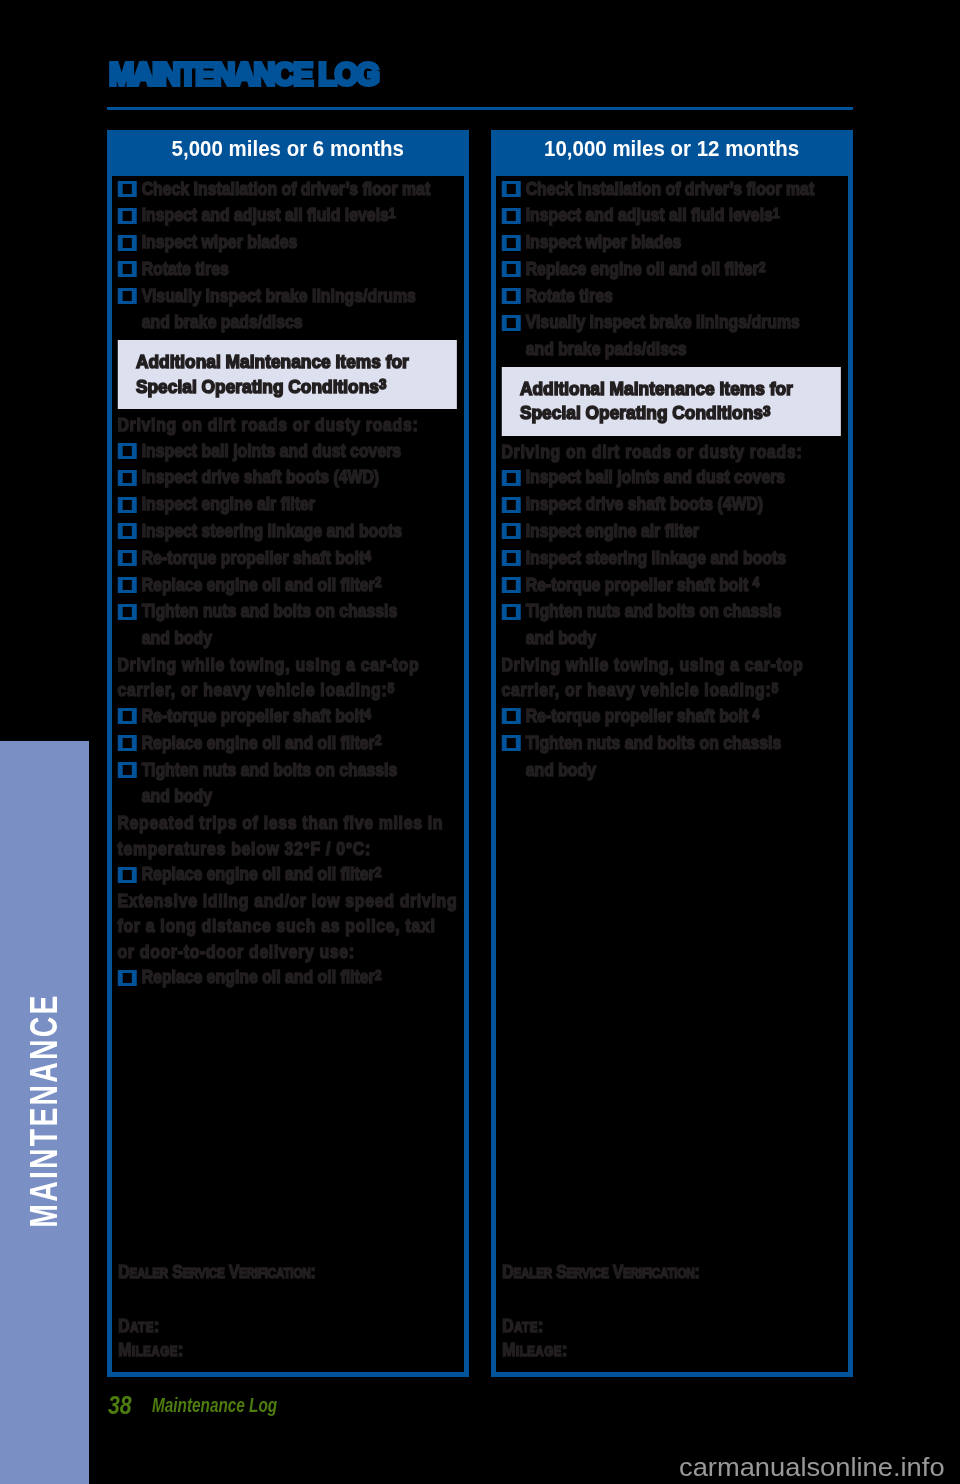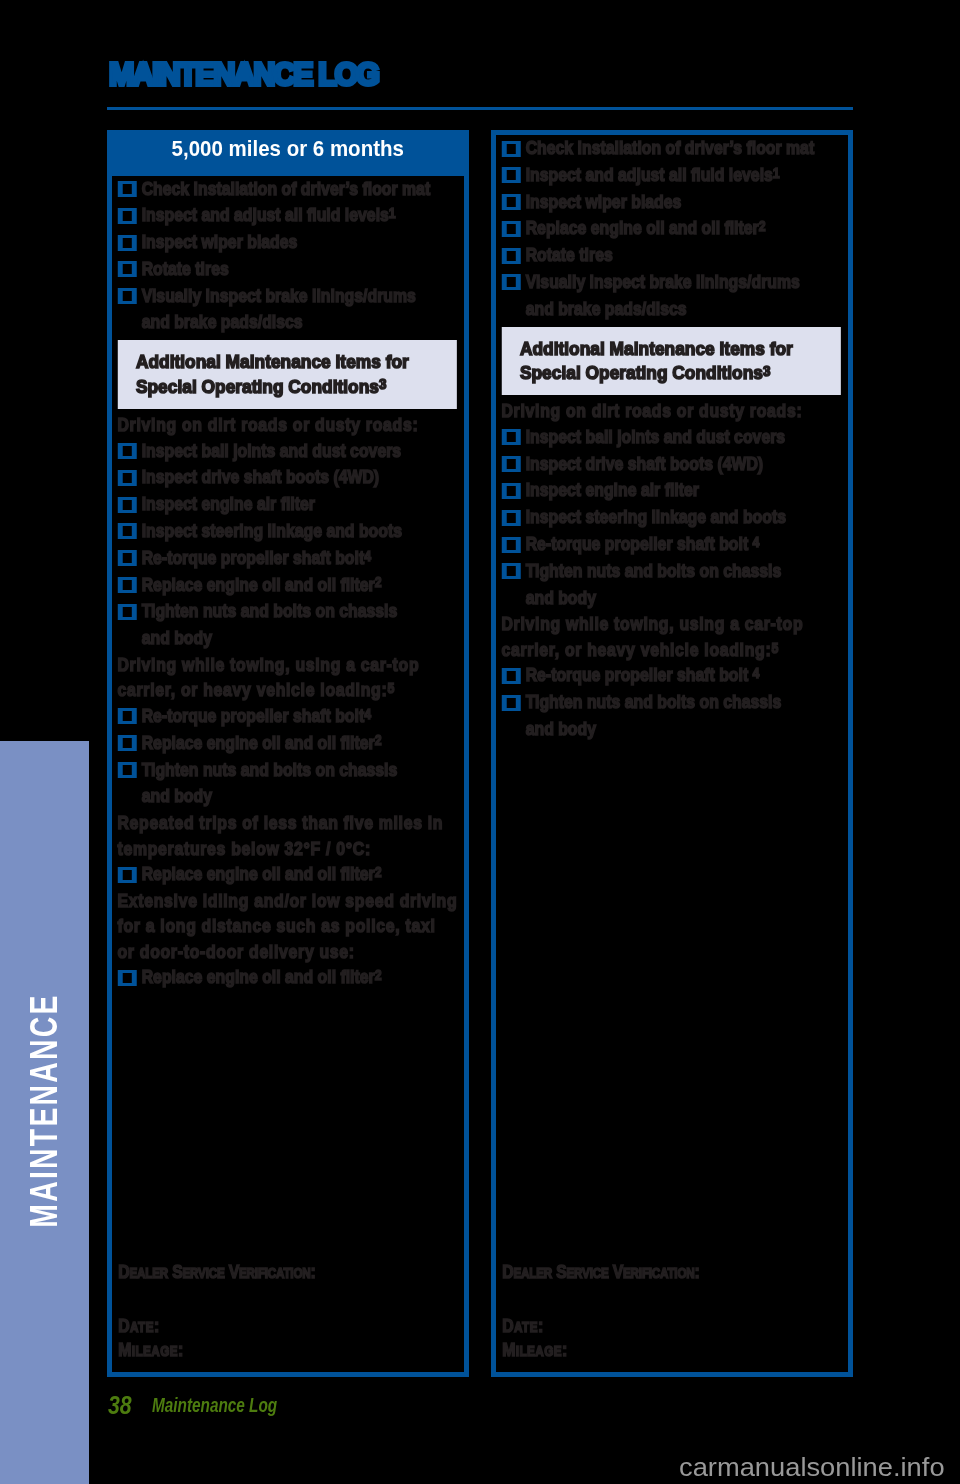--- a/index.html
+++ b/index.html
@@ -163,20 +163,23 @@
           </div>
         </div>
         <div class="verif">
           <div class="verif-title">D<span class="sc">EALER</span> S<span class="sc">ERVICE</span> V<span class="sc">ERIFICATION</span>:</div>
           <div class="verif-gap"></div>
           <div class="verif-line">D<span class="sc">ATE</span>:</div>
           <div class="verif-line">M<span class="sc">ILEAGE</span>:</div>
         </div>
       </div>
       <div class="card col-1">
+        <div class="card-head">
+          <span>10,000 miles or 12 months</span>
+        </div>
         <div class="card-body">
           <div class="chk-item">
             <span class="chk-box"></span>
             <span class="chk-text">Check installation of driver’s floor mat</span>
           </div>
           <div class="chk-item">
             <span class="chk-box"></span>
             <span class="chk-text">Inspect and adjust all fluid levels<sup>1</sup></span>
           </div>
           <div class="chk-item">

